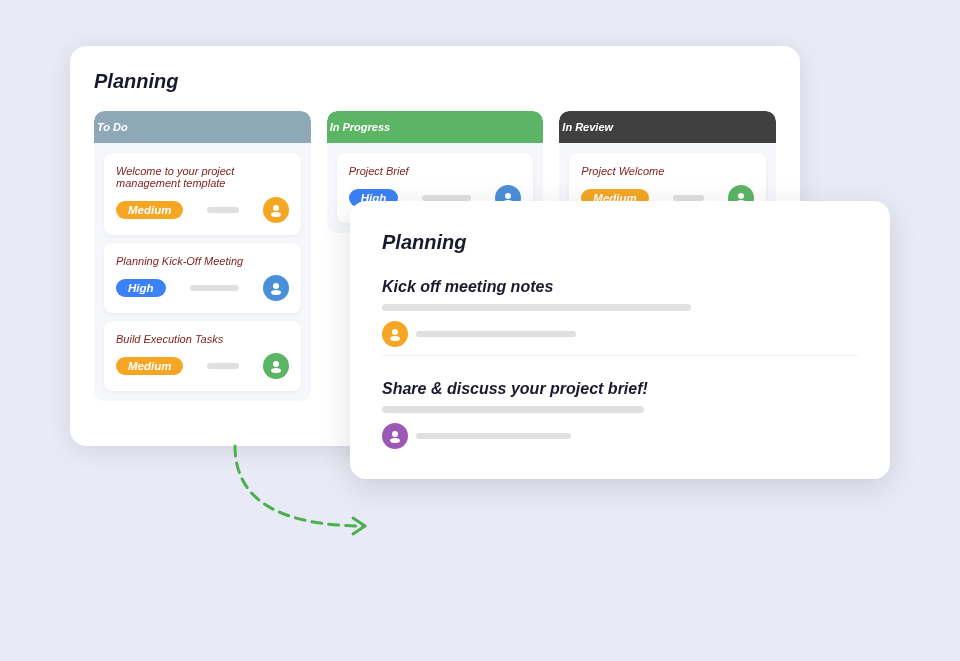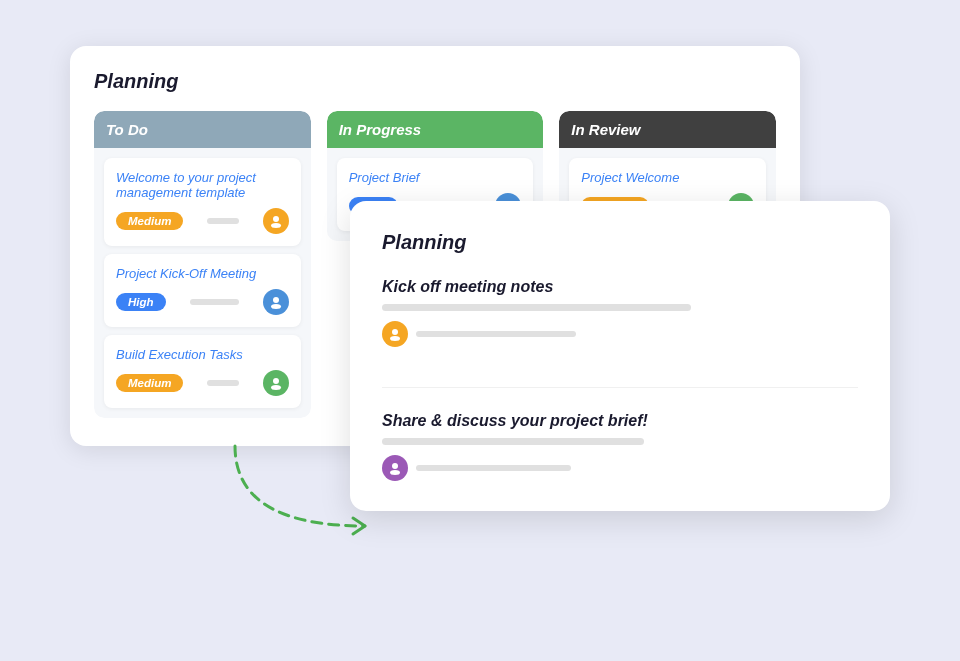--- a/index.html
+++ b/index.html
@@ -46,22 +46,22 @@
       gap: 16px;
     }
 
     .column {
       flex: 1;
       border-radius: 10px;
       overflow: hidden;
     }
 
     .column-header {
-      padding: 10px 12px;
-      font-size: 15px;
+      padding: 10px 3px;
+      font-size: 11px;
       font-weight: 600;
       color: #fff;
       border-radius: 10px 10px 0 0;
     }
 
     .col-todo .column-header { background: #8fa8b8; }
     .col-inprogress .column-header { background: #5bb564; }
     .col-inreview .column-header { background: #404040; }
 
     .column-body {
@@ -74,22 +74,22 @@
     }
 
     .task-card {
       background: #fff;
       border-radius: 8px;
       padding: 12px;
       box-shadow: 0 1px 4px rgba(0,0,0,0.06);
     }
 
     .task-title {
-      font-size: 13px;
-      color: #3b82f6;
+      font-size: 11px;
+      color: #7f1d1d;
       margin-bottom: 8px;
       font-weight: 500;
     }
 
     .task-footer {
       display: flex;
       align-items: center;
       gap: 24px;
     }
 
@@ -147,21 +147,21 @@
 
     .card-front .panel-title {
       font-size: 20px;
       font-weight: 700;
       color: #1a1a2e;
       margin-bottom: 24px;
     }
 
     .panel-item {
       margin-bottom: 24px;
-      padding-bottom: 40px;
+      padding-bottom: 8px;
       border-bottom: 1px solid #f0f0f0;
     }
     .panel-item:last-child {
       border-bottom: none;
       margin-bottom: 0;
       padding-bottom: 0;
     }
 
     .panel-item-title {
       font-size: 16px;
@@ -212,21 +212,21 @@
               <div class="avatar avatar-orange">
                 <svg width="14" height="14" viewBox="0 0 14 14" fill="none">
                     <circle cx="7" cy="5" r="3" fill="#fff"></circle>
                     <ellipse cx="7" cy="11.5" rx="5" ry="2.5" fill="#fff"></ellipse>
                   </svg>
               </div>
             </div>
           </div>
 
           <div class="task-card">
-            <div class="task-title">Project Kick-Off Meeting</div>
+            <div class="task-title">Planning Kick-Off Meeting</div>
             <div class="task-footer">
               <span class="badge badge-high">High</span>
               <div class="line-placeholder"></div>
               <div class="avatar avatar-blue">
                 <svg width="14" height="14" viewBox="0 0 14 14" fill="none">
                     <circle cx="7" cy="5" r="3" fill="#fff"></circle>
                     <ellipse cx="7" cy="11.5" rx="5" ry="2.5" fill="#fff"></ellipse>
                   </svg>
               </div>
             </div>

